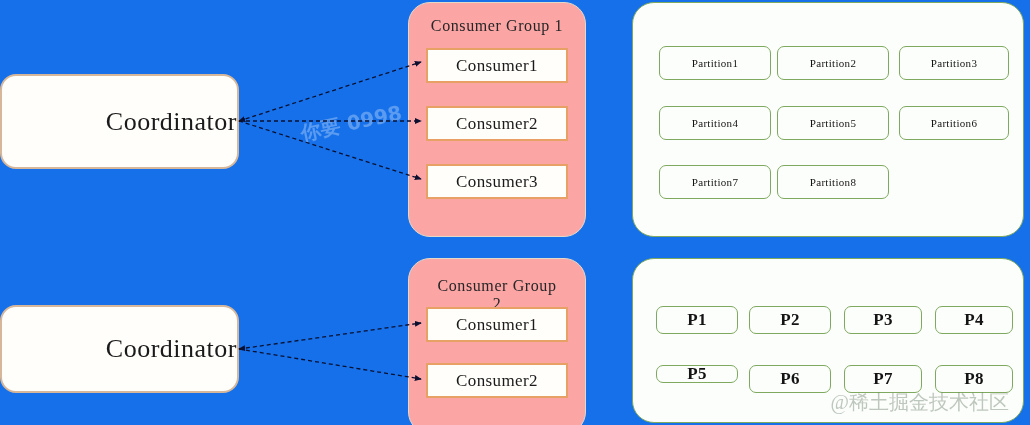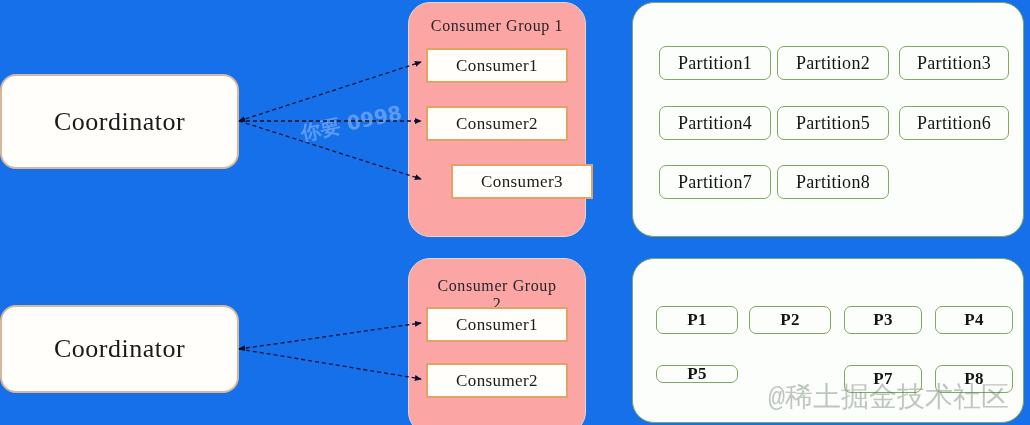--- a/index.html
+++ b/index.html
@@ -24,21 +24,21 @@
   
   .node { position: absolute; box-sizing: border-box; }
 
   
   .coordinator {
     background: #fffefb;
     border: 2px solid #d7b79a;
     border-radius: 16px;
     display: flex;
     align-items: center;
-    justify-content: center;
+    justify-content: flex-end;
     color: #1a1a1a;
     letter-spacing: 0.5px;
   }
   .coord-top {
     left: 0px; top: 74px; width: 239px; height: 95px;
     font-size: 26px;
   }
   .coord-bottom {
     left: 0px; top: 305px; width: 239px; height: 88px;
     font-size: 26px;
@@ -90,21 +90,21 @@
 
   .partition-box {
     position: absolute;
     box-sizing: border-box;
     background: #fcfefb;
     border: 1px solid #7ea95e;
     border-radius: 7px;
     display: flex;
     align-items: center;
     justify-content: center;
-    font-size: 18px;
+    font-size: 11px;
     color: #141414;
     letter-spacing: 0.3px;
   }
   .p-box { font-size: 17px; font-weight: bold; }
 
   
   #arrows {
     position: absolute;
     left: 0; top: 0;
     width: 1030px; height: 425px;
@@ -119,23 +119,23 @@
     font-weight: bold;
     font-size: 20px;
     transform: rotate(-12deg);
     white-space: nowrap;
     user-select: none;
   }
   .wm-corner {
     position: absolute;
     right: 14px;
     bottom: 6px;
-    font-size: 28px;
+    font-size: 20px;
     color: rgba(90,110,90,0.38);
-    font-family: Liberation Mono, monospace;
+    font-family: Liberation Serif, serif;
     white-space: nowrap;
     user-select: none;
   }
 </style>
 </head>
 <body>
 
 <div id="canvas">
 
   <div id="faint-watermarks">
@@ -156,21 +156,21 @@
 
   <div class="node group-panel group-top">
     <div class="group-title">Consumer Group 1</div>
 
     <div class="consumer-box" style="left:17px; top:45px; width:142px; height:35px;">
       <span>Consumer1</span>
     </div>
     <div class="consumer-box" style="left:17px; top:103px; width:142px; height:35px;">
       <span>Consumer2</span>
     </div>
-    <div class="consumer-box" style="left:17px; top:161px; width:142px; height:35px;margin-left:25px;">
+    <div class="consumer-box" style="left:17px; top:161px; width:142px; height:35px;">
       <span>Consumer3</span>
     </div>
   </div>
 
   <div class="node partition-panel part-top">
     <div class="partition-box" style="left:26px;  top:43px;  width:112px; height:34px;">
       <span>Partition1</span>
     </div>
     <div class="partition-box" style="left:144px; top:43px;  width:112px; height:34px;">
       <span>Partition2</span>
@@ -221,20 +221,23 @@
     </div>
     <div class="partition-box p-box" style="left:211px; top:47px; width:78px; height:28px;">
       <span>P3</span>
     </div>
     <div class="partition-box p-box" style="left:302px; top:47px; width:78px; height:28px;">
       <span>P4</span>
     </div>
 
     <div class="partition-box p-box" style="left:23px;  top:106px; width:82px; height:18px;">
       <span>P5</span>
+    </div>
+    <div class="partition-box p-box" style="left:116px; top:106px; width:82px; height:28px;">
+      <span>P6</span>
     </div>
     <div class="partition-box p-box" style="left:211px; top:106px; width:78px; height:28px;">
       <span>P7</span>
     </div>
     <div class="partition-box p-box" style="left:302px; top:106px; width:78px; height:28px;">
       <span>P8</span>
     </div>
 
     <div class="wm-corner">@稀土掘金技术社区</div>
   </div>

